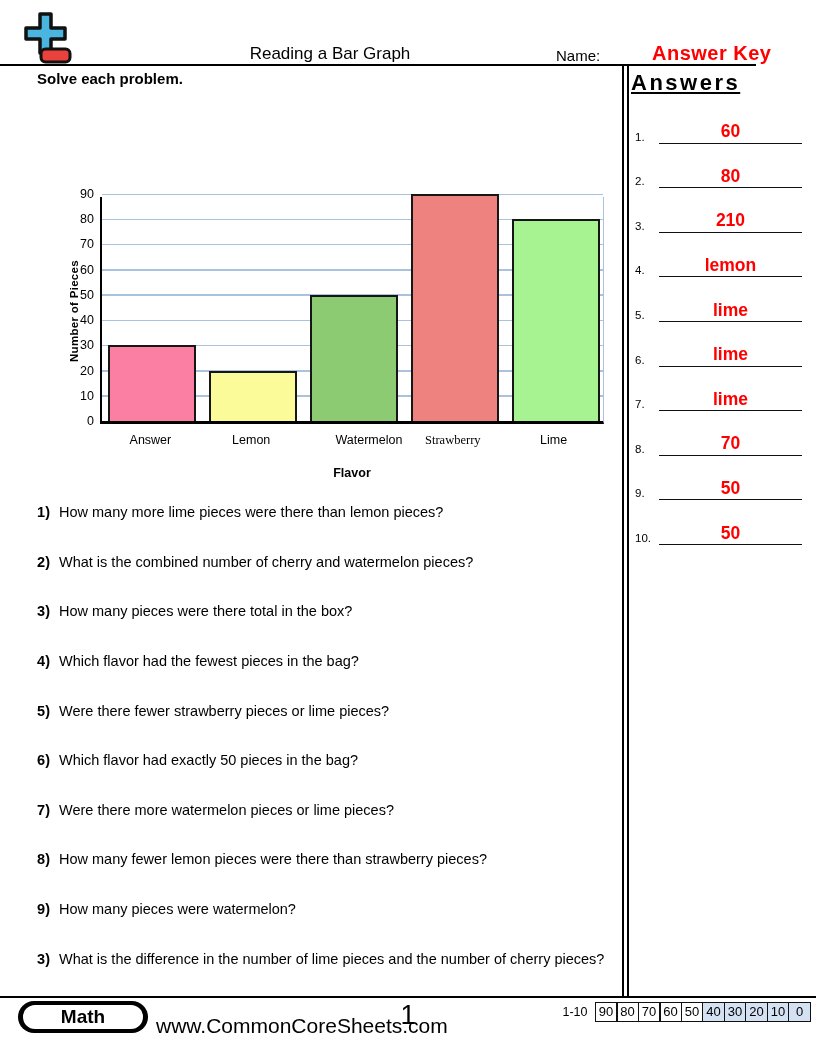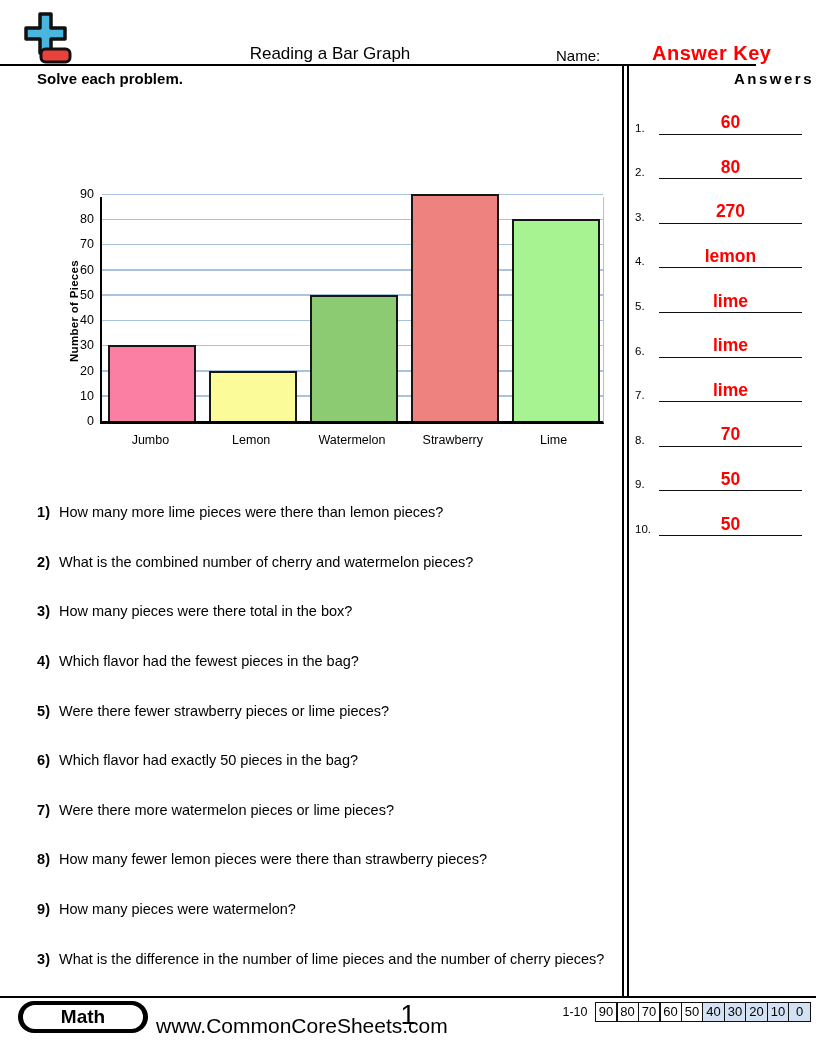--- a/index.html
+++ b/index.html
@@ -35,21 +35,21 @@
   .xlabel{text-align:center;font-size:12.5px;}
   .flavor-label{position:absolute;left:80px;top:400px;width:504px;text-align:center;font-weight:bold;font-size:12.5px;}
 
   
   .questions-list{position:absolute;top:437px;left:0;width:600px;}
   .question{display:flex;margin-bottom:30.5px;font-size:14.5px;line-height:1.32;}
   .qnum{font-weight:bold;width:30px;text-align:right;margin-right:9px;flex:none;}
   .qtext{flex:1;}
 
   
-  .answers-heading{margin-top:4px;text-align:right;font-weight:bold;font-size:15px;letter-spacing:2.5px;}
+  .answers-heading{margin-top:4px;text-align:left;font-weight:bold;font-size:22px;letter-spacing:2.5px;text-decoration:underline;}
   .answers-list{margin-top:3px;padding:0 12px 0 4px;}
   .answer-row{display:flex;align-items:flex-end;height:44.6px;}
   .answer-num{font-size:11.5px;width:24px;flex:none;padding-bottom:1px;}
   .answer-blank{flex:1;border-bottom:1.6px solid #111;text-align:center;font-weight:bold;font-size:17.5px;color:var(--accent);line-height:1.05;padding-bottom:2px;}
 
   
   .footer{position:absolute;top:996px;left:0;width:816px;height:60px;border-top:2.5px solid #000;}
   .math-badge{position:absolute;left:18px;top:3px;width:130px;height:32px;background:#000;border-radius:16px;}
   .math-badge-inner{position:absolute;left:5px;top:4px;right:5px;bottom:4px;background:#fff;border-radius:12px;display:flex;align-items:center;justify-content:center;font-weight:bold;font-size:19px;}
   .website{position:absolute;left:156px;top:16px;font-size:21px;}
@@ -104,26 +104,27 @@
           <div class="ytick" style="bottom: 168.556px;">70</div>
           <div class="ytick" style="bottom: 193.778px;">80</div>
           <div class="ytick" style="bottom: 219px;">90</div>
           <div class="bar" style="left: 6.4px; width: 88px; height: 75.6667px; background: rgb(250, 127, 162);"></div>
           <div class="bar" style="left: 107.2px; width: 88px; height: 50.4444px; background: rgb(251, 251, 153);"></div>
           <div class="bar" style="left: 208px; width: 88px; height: 126.111px; background: rgb(140, 203, 114);"></div>
           <div class="bar" style="left: 308.8px; width: 88px; height: 227px; background: rgb(238, 130, 127);"></div>
           <div class="bar" style="left: 409.6px; width: 88px; height: 201.778px; background: rgb(167, 242, 145);"></div>
         </div>
       <div class="x-labels">
-          <div class="xlabel" style="width: 100.8px;">Jumbo</div>
+          <div class="xlabel" style="width: 100.8px;">Answer</div>
           <div class="xlabel" style="width: 100.8px;">Lemon</div>
-          <div class="xlabel" style="width: 100.8px;">Watermelon</div>
-          <div class="xlabel" style="width: 100.8px;">Strawberry</div>
+          <div class="xlabel" style="width: 100.8px; text-align: right;">Watermelon</div>
+          <div class="xlabel" style="width: 100.8px; font-family: Liberation Serif, serif;">Strawberry</div>
           <div class="xlabel" style="width: 100.8px;">Lime</div>
         </div>
+      <div class="flavor-label">Flavor</div>
 
       <div class="questions-list">
           <div class="question">
             <span class="qnum">1)</span>
             <span class="qtext">How many more lime pieces were there than lemon pieces?</span>
           </div>
           <div class="question">
             <span class="qnum">2)</span>
             <span class="qtext">What is the combined number of cherry and watermelon pieces?</span>
           </div>
@@ -170,21 +171,21 @@
           <div class="answer-row">
             <span class="answer-num">1.</span>
             <span class="answer-blank">60</span>
           </div>
           <div class="answer-row">
             <span class="answer-num">2.</span>
             <span class="answer-blank">80</span>
           </div>
           <div class="answer-row">
             <span class="answer-num">3.</span>
-            <span class="answer-blank">270</span>
+            <span class="answer-blank">210</span>
           </div>
           <div class="answer-row">
             <span class="answer-num">4.</span>
             <span class="answer-blank">lemon</span>
           </div>
           <div class="answer-row">
             <span class="answer-num">5.</span>
             <span class="answer-blank">lime</span>
           </div>
           <div class="answer-row">

